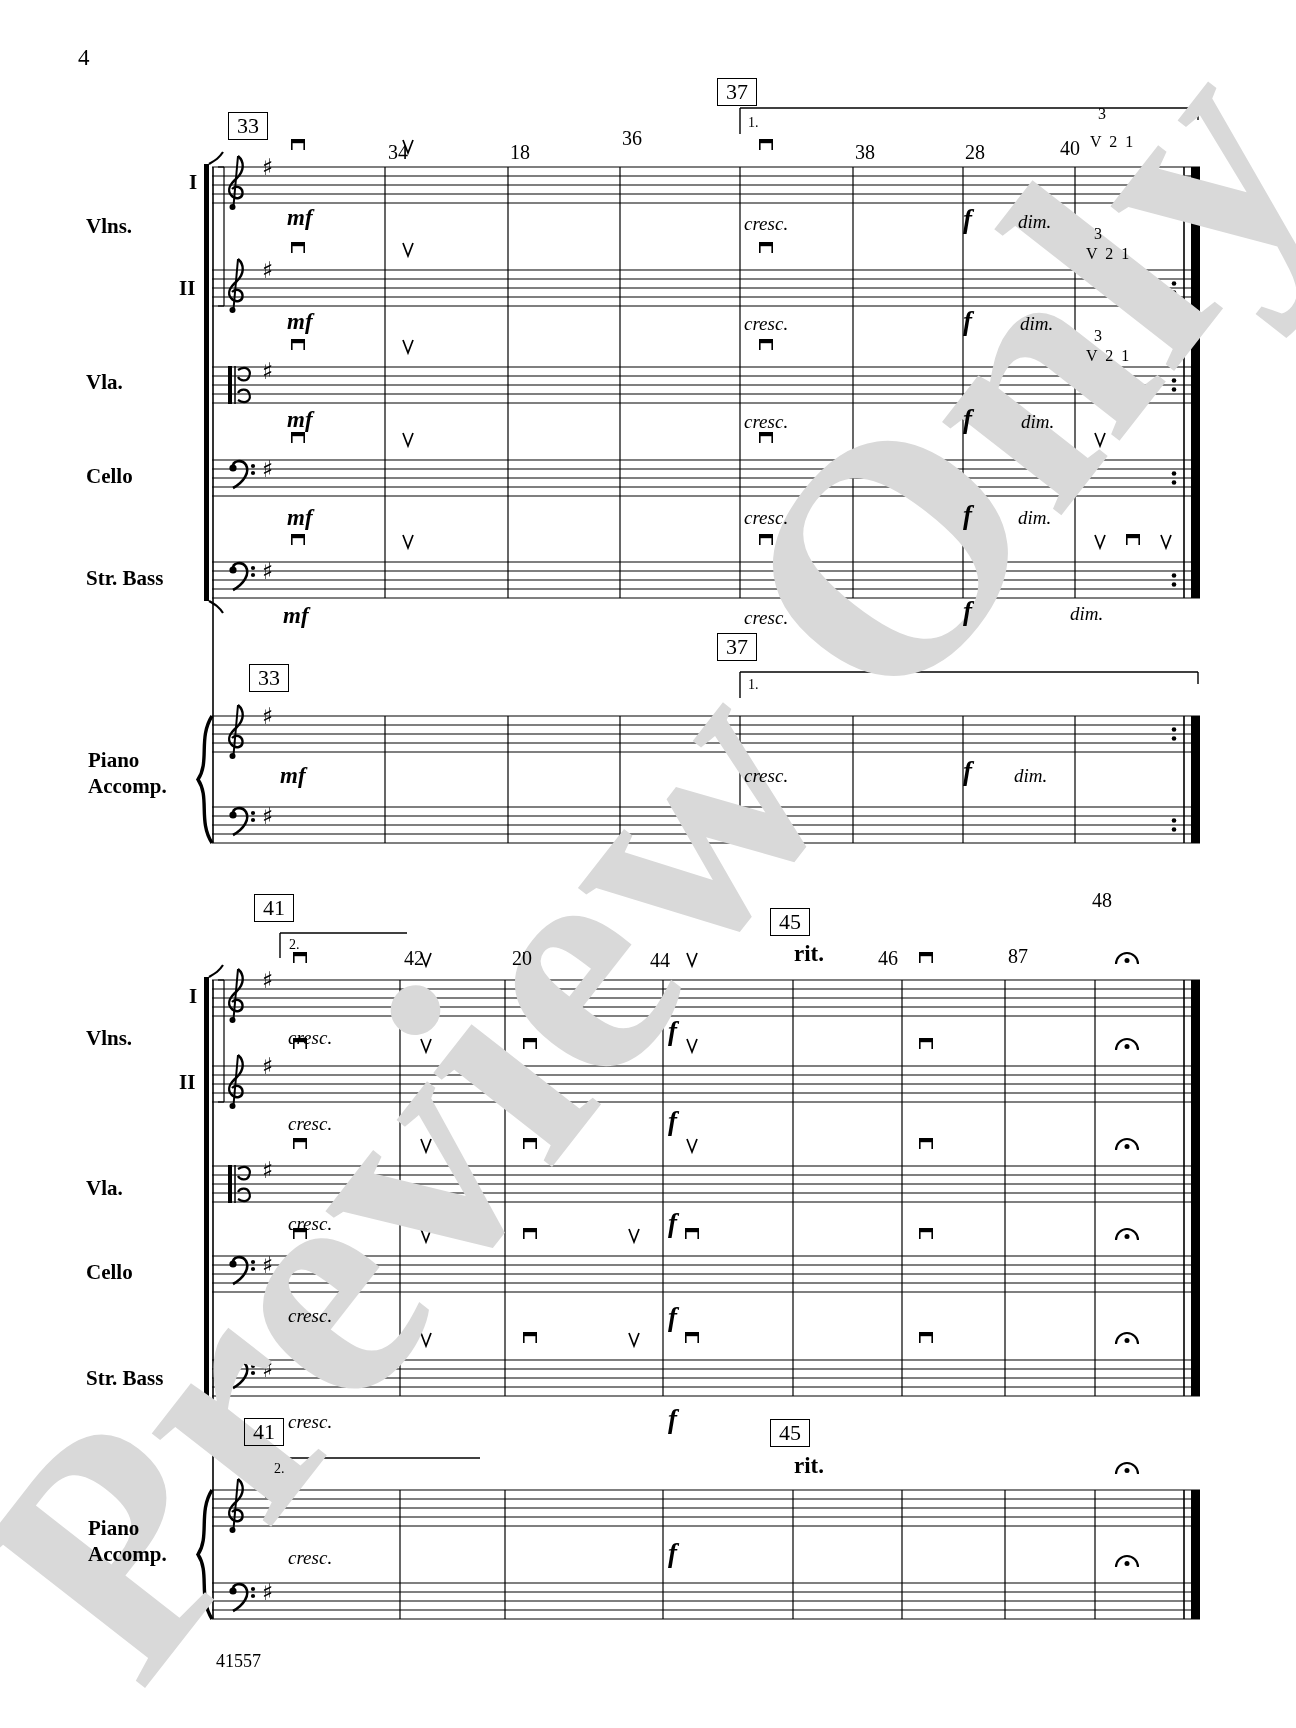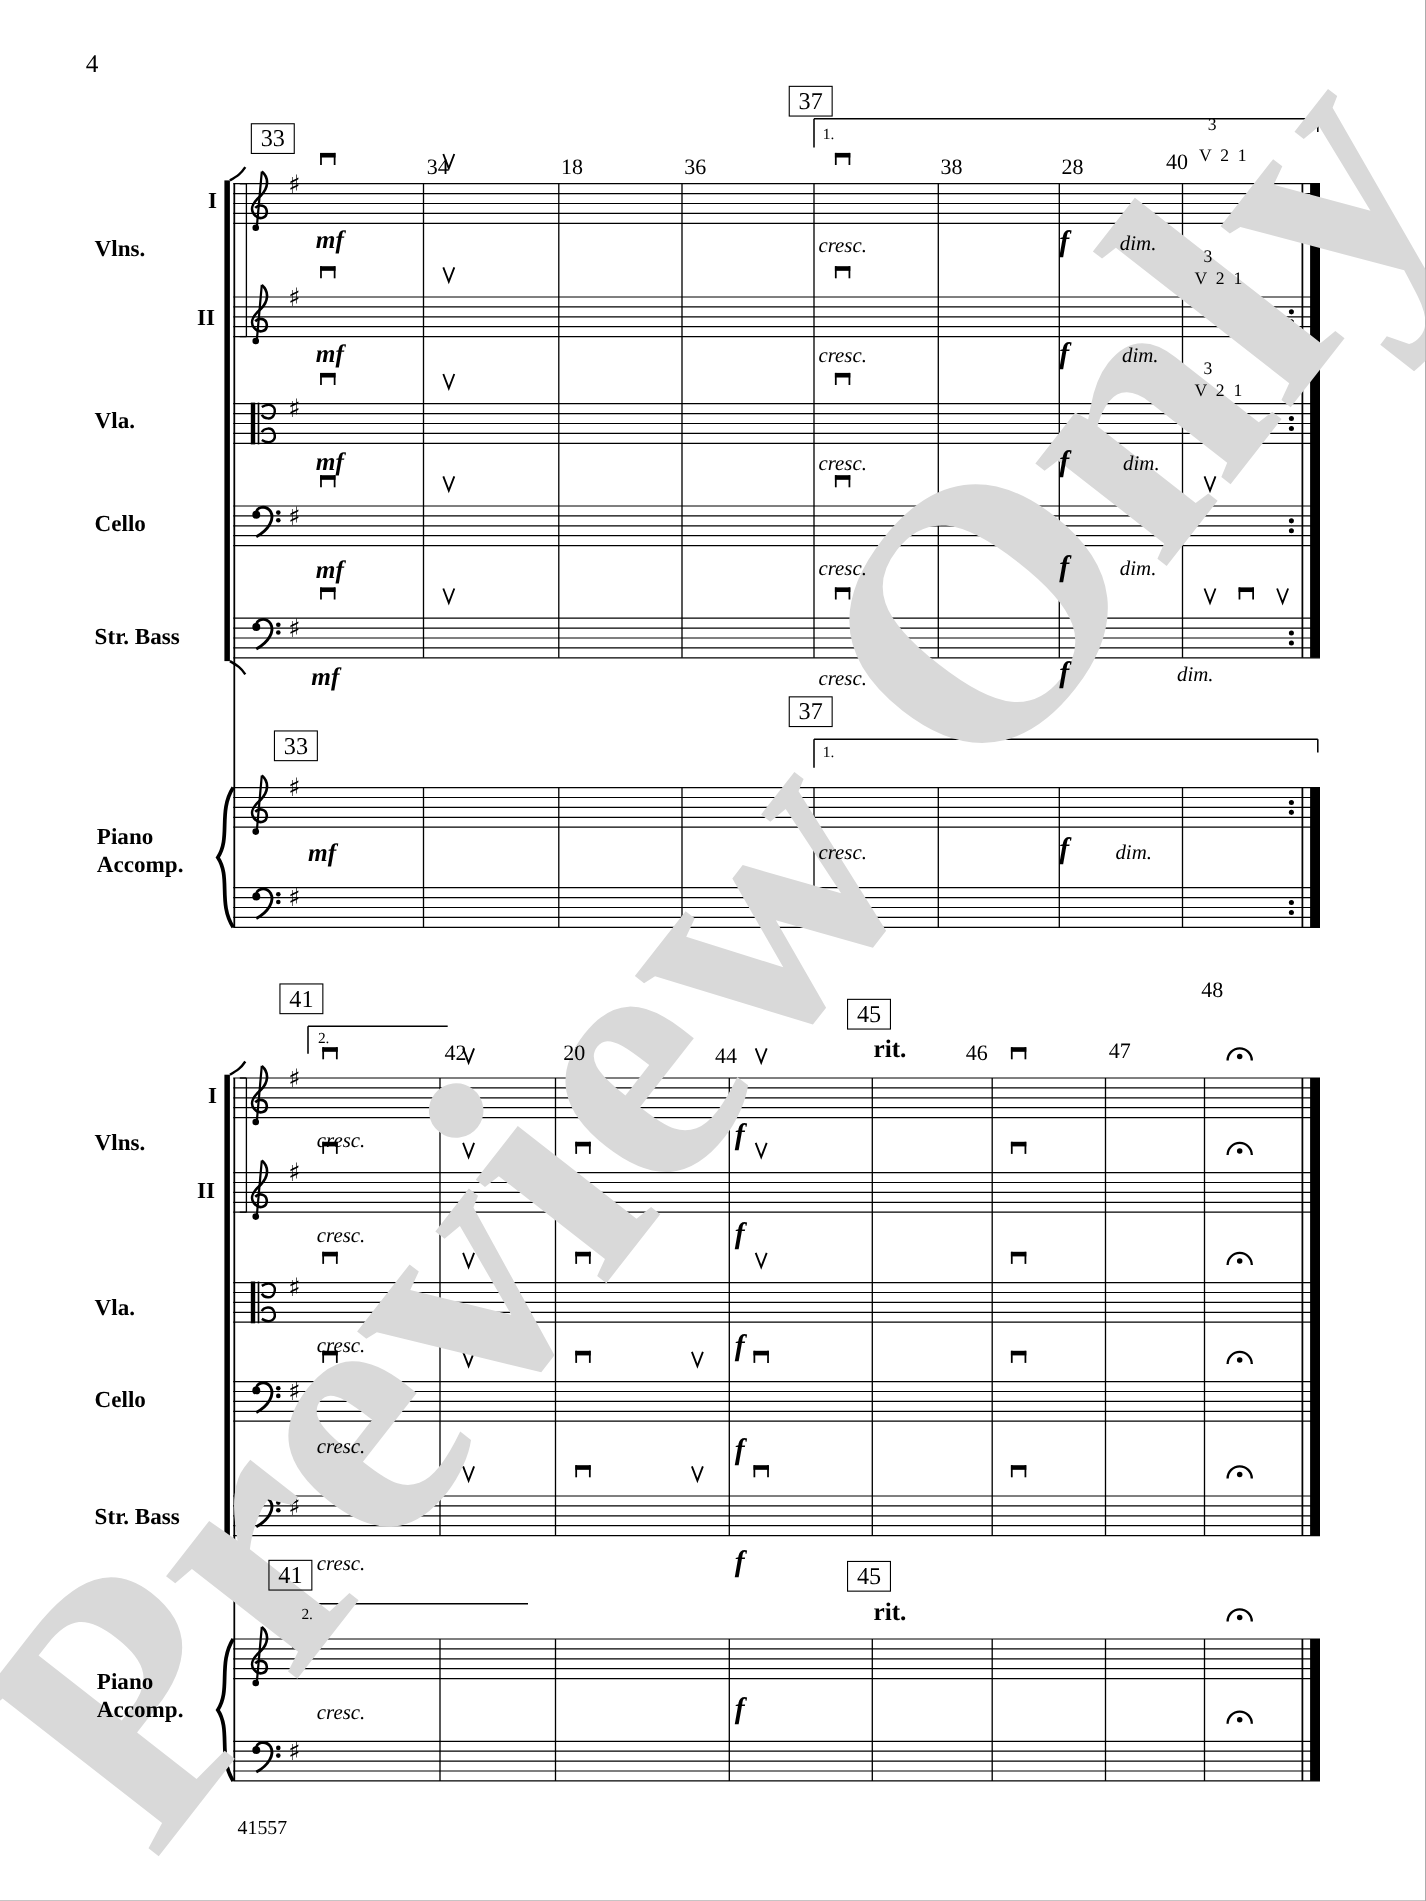--- a/index.html
+++ b/index.html
@@ -399,21 +399,21 @@
   <div class="t lbl" style="left:88px;top:750px">Piano</div>
   <div class="t lbl" style="left:88px;top:776px">Accomp.</div>
 
   <div class="t reh" style="left:228px;top:112px">33</div>
   <div class="t reh" style="left:717px;top:78px">37</div>
   <div class="t reh" style="left:249px;top:664px">33</div>
   <div class="t reh" style="left:717px;top:633px">37</div>
 
   <div class="t num" style="left:388px;top:142px">34</div>
   <div class="t num" style="left:510px;top:142px">18</div>
-  <div class="t num" style="left:622px;top:142px">36</div>
+  <div class="t num" style="left:622px;top:128px">36</div>
   <div class="t num" style="left:855px;top:142px">38</div>
   <div class="t num" style="left:965px;top:142px">28</div>
   <div class="t num" style="left:1060px;top:138px">40</div>
 
   <div class="t volta" style="left:748px;top:116px">1.</div>
   <div class="t volta" style="left:748px;top:678px">1.</div>
 
   <div class="t fing" style="left:1098px;top:106px">3</div>
   <div class="t fing" style="left:1090px;top:134px">V  2  1</div>
   <div class="t fing" style="left:1094px;top:226px">3</div>
@@ -462,21 +462,21 @@
   <div class="t reh" style="left:770px;top:908px">45</div>
   <div class="t reh" style="left:244px;top:1418px">41</div>
   <div class="t reh" style="left:770px;top:1419px">45</div>
   <div class="t rit" style="left:794px;top:942px">rit.</div>
   <div class="t rit" style="left:794px;top:1454px">rit.</div>
 
   <div class="t num" style="left:404px;top:948px">42</div>
   <div class="t num" style="left:512px;top:948px">20</div>
   <div class="t num" style="left:650px;top:950px">44</div>
   <div class="t num" style="left:878px;top:948px">46</div>
-  <div class="t num" style="left:1008px;top:946px">47</div>
+  <div class="t num" style="left:1008px;top:946px">87</div>
   <div class="t num" style="left:1092px;top:890px">48</div>
 
   <div class="t volta" style="left:289px;top:938px">2.</div>
   <div class="t volta" style="left:274px;top:1462px">2.</div>
 
   <div class="t it" style="left:288px;top:1028px">cresc.</div>
   <div class="t it" style="left:288px;top:1114px">cresc.</div>
   <div class="t it" style="left:288px;top:1214px">cresc.</div>
   <div class="t it" style="left:288px;top:1306px">cresc.</div>
   <div class="t it" style="left:288px;top:1412px">cresc.</div>

